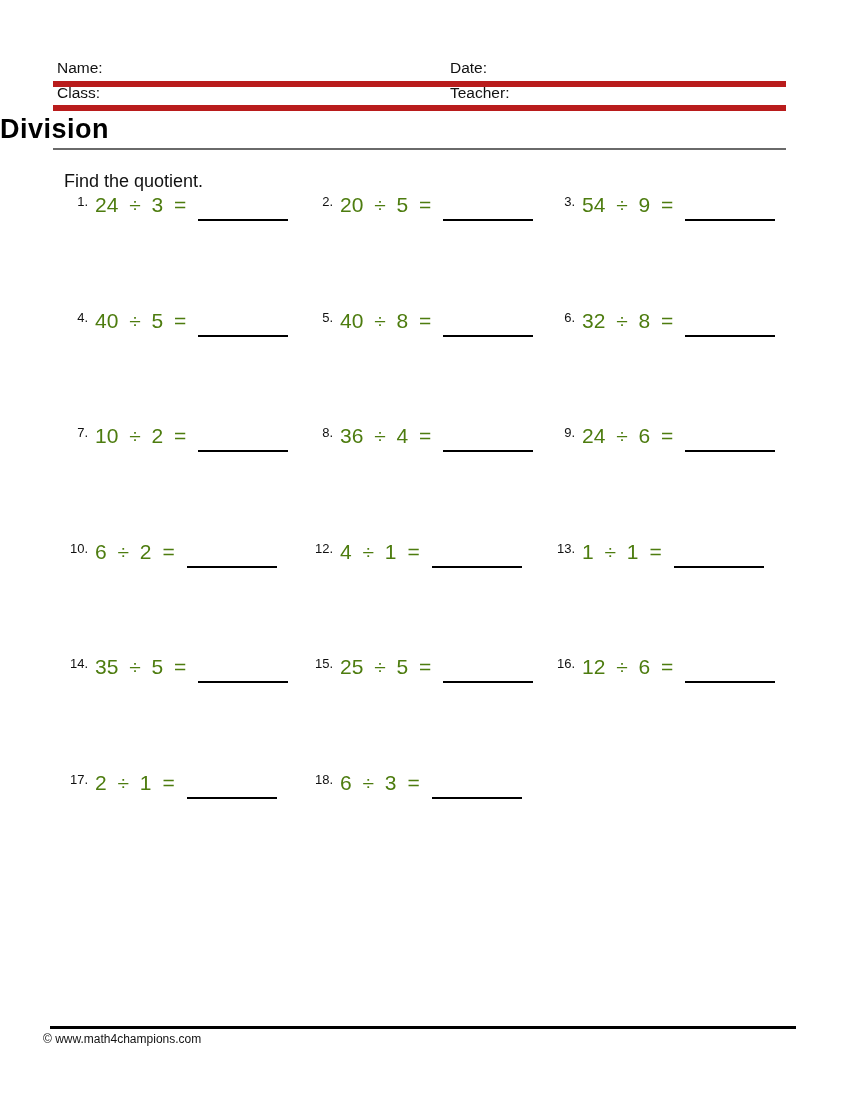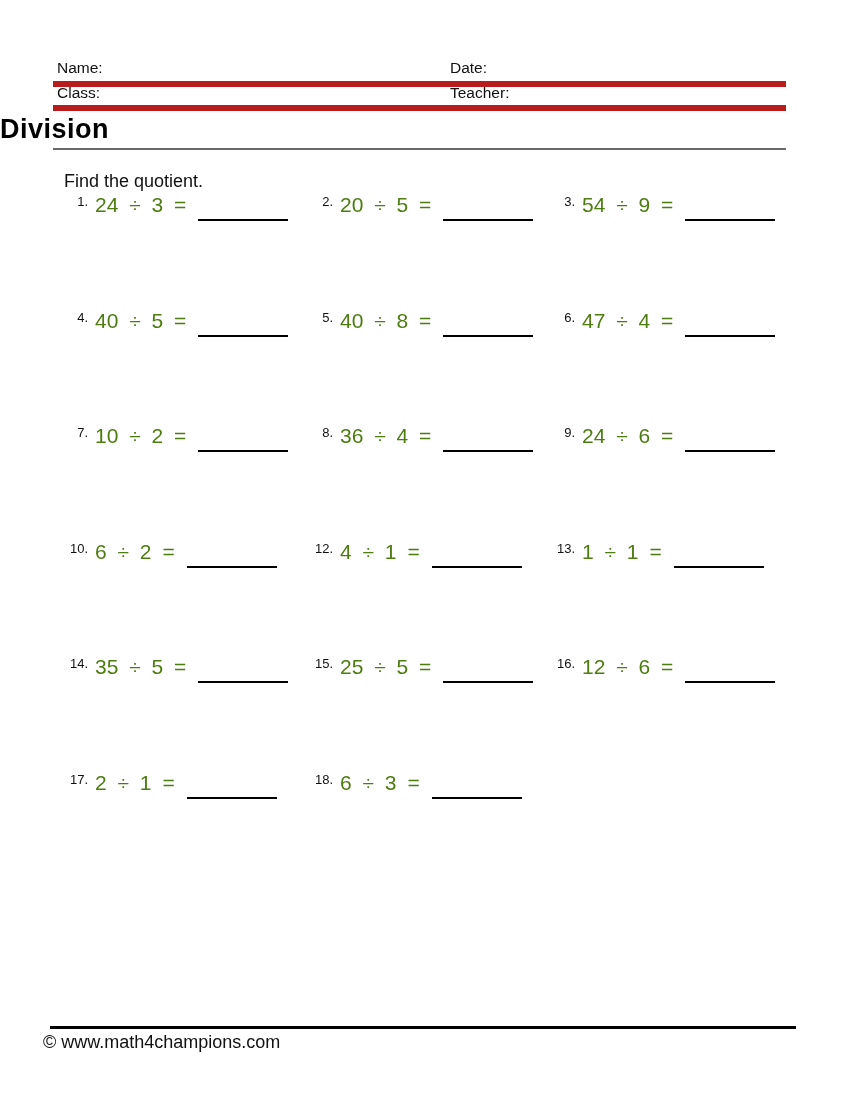--- a/index.html
+++ b/index.html
@@ -106,21 +106,21 @@
     top: 1026px;
     left: 50px;
     width: 746px;
     height: 3px;
     background: #000000;
   }
   .footer-text {
     position: absolute;
     top: 1032px;
     left: 43px;
-    font-size: 18px;
+    font-size: 12px;
     color: #111;
   }
 </style>
 </head>
 <body>
 
 <div class="page">
 
   <div class="hdr-row name-row">
     <span class="hdr-label">Name:</span>
@@ -160,21 +160,21 @@
       <span class="pexpr">40 ÷ 5 =</span>
       <span class="blank"></span>
     </div>
     <div class="cell">
       <span class="pnum">5.</span>
       <span class="pexpr">40 ÷ 8 =</span>
       <span class="blank"></span>
     </div>
     <div class="cell">
       <span class="pnum">6.</span>
-      <span class="pexpr">47 ÷ 4 =</span>
+      <span class="pexpr">32 ÷ 8 =</span>
       <span class="blank"></span>
     </div>
 
     <div class="cell">
       <span class="pnum">7.</span>
       <span class="pexpr">10 ÷ 2 =</span>
       <span class="blank"></span>
     </div>
     <div class="cell">
       <span class="pnum">8.</span>

